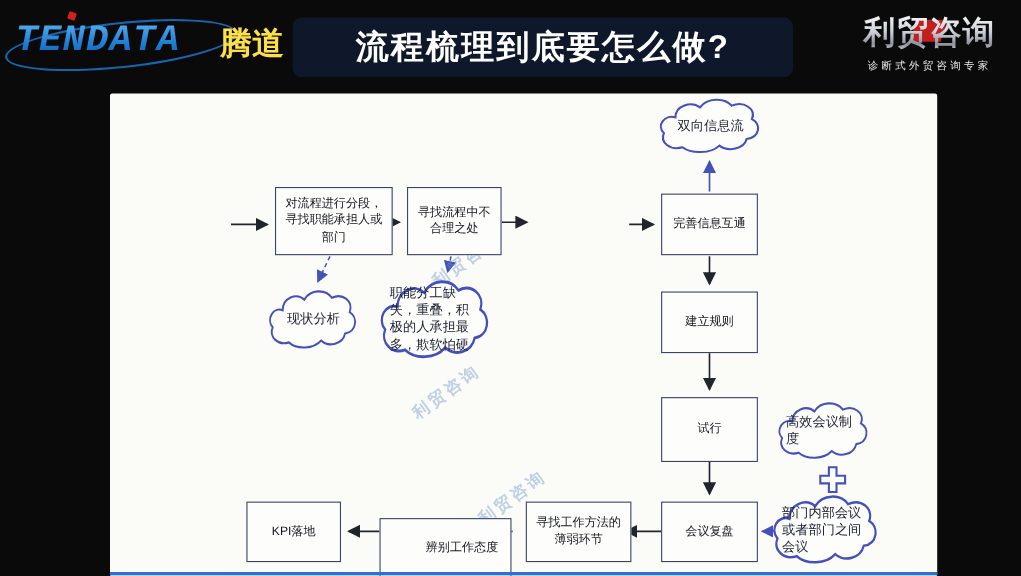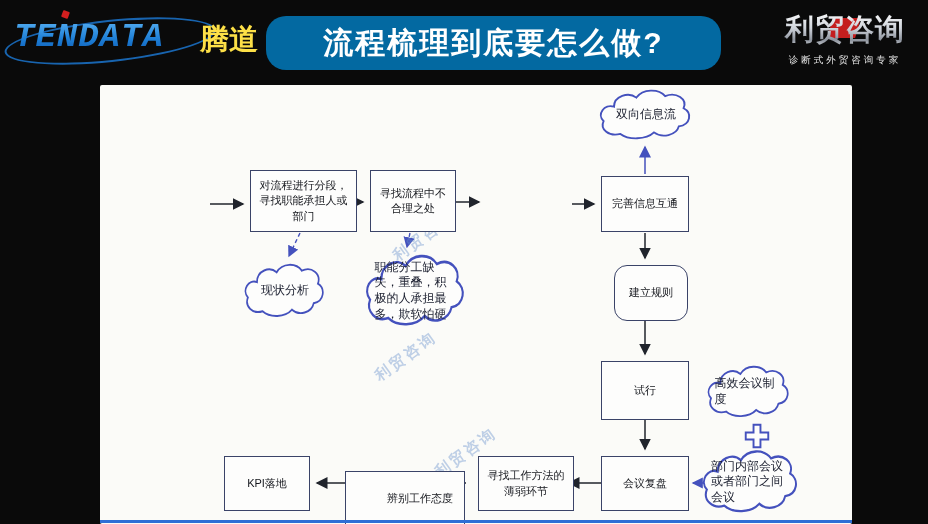--- a/index.html
+++ b/index.html
@@ -14,21 +14,21 @@
   .brand-dot{position:absolute;left:50px;top:-1px;width:7px;height:7px;background:#d41f1f;border-radius:1px;transform:rotate(20deg);}
   .brand-name{
     position:absolute;left:2px;top:6px;
     font-style:italic;font-weight:900;font-size:34px;letter-spacing:1px;
     background:linear-gradient(180deg,#5cb4f5 0%,#1e7fd6 55%,#0a54ac 100%);
     -webkit-background-clip:text;background-clip:text;color:transparent;font-family:Liberation Mono, monospace;
   }
   .brand-cn{position:absolute;left:188px;top:8px;font-size:29px;font-weight:700;color:#fde047;}
   .title-pill{
     position:absolute;left:266px;top:16px;width:455px;height:54px;
-    background:#0369a1;border-radius:20px;
+    background:#0f172a;border-radius:8px;
     display:flex;align-items:center;justify-content:center;
     color:#fff;font-size:30px;font-weight:700;letter-spacing:2px;
   }
   .lm-logo{position:absolute;right:8px;top:10px;width:150px;text-align:center;}
   .lm-red{position:absolute;left:60px;top:8px;width:28px;height:20px;background:#c41e1e;transform:skewX(-16deg);}
   .lm-name{
     position:relative;z-index:1;font-size:29px;font-weight:900;letter-spacing:1px;
     background:linear-gradient(180deg,#ffffff 0%,#cfd4db 45%,#8d939d 75%,#e9ecf0 100%);
     -webkit-background-clip:text;background-clip:text;color:transparent;
   }
@@ -45,37 +45,37 @@
     position:absolute;box-sizing:border-box;
     border:1.5px solid #3a4368;background:#fdfdfc;
     display:flex;align-items:center;justify-content:center;text-align:center;
     font-size:11px;line-height:1.4;color:#14161c;padding:3px 6px;
   }
   .n1{left:22px;top:91px;width:88px;height:56px;}
   .n2{left:150px;top:85px;width:107px;height:62px;}
   .n3{left:270px;top:85px;width:86px;height:62px;}
   .n4{left:386px;top:91px;width:86px;height:56px;}
   .n5{left:501px;top:91px;width:88px;height:56px;}
-  .n6{left:514px;top:180px;width:74px;height:56px;border-radius:13px;}
+  .n6{left:501px;top:180px;width:88px;height:56px;}
   .n7{left:501px;top:276px;width:88px;height:59px;}
   .n8{left:501px;top:371px;width:88px;height:55px;}
   .n9{left:366px;top:371px;width:96px;height:55px;margin-left:12px;}
   .n10{left:245px;top:386px;width:120px;height:55px;padding-left:36px;}
   .n11{left:124px;top:371px;width:86px;height:55px;}
   
   .cloud{position:absolute;}
   .cloud svg{position:absolute;left:0;top:0;width:100%;height:100%;}
   .cloud-label{
     position:absolute;left:10%;top:14%;width:80%;height:72%;
     display:flex;align-items:center;justify-content:center;
     font-size:12px;line-height:1.3;color:#1c2030;
   }
   .c1{left:498px;top:2px;width:96px;height:56px;}
   .c2{left:143px;top:176px;width:84px;height:60px;}
-  .c3{left:264px;top:166px;width:104px;height:80px;}
+  .c3{left:244px;top:166px;width:104px;height:80px;font-family:Liberation Mono, monospace;}
   .c4{left:606px;top:278px;width:86px;height:58px;}
   .c5{left:601px;top:362px;width:100px;height:70px;}
   .plus-wrap{position:absolute;left:644px;top:338px;width:26px;height:26px;}
   
   .wm{
     position:absolute;font-size:15px;letter-spacing:3px;font-weight:700;
     color:rgba(105,145,205,0.42);transform:rotate(-36deg);white-space:nowrap;
   }
   .wm1{left:288px;top:142px;}
   .wm2{left:270px;top:262px;}

